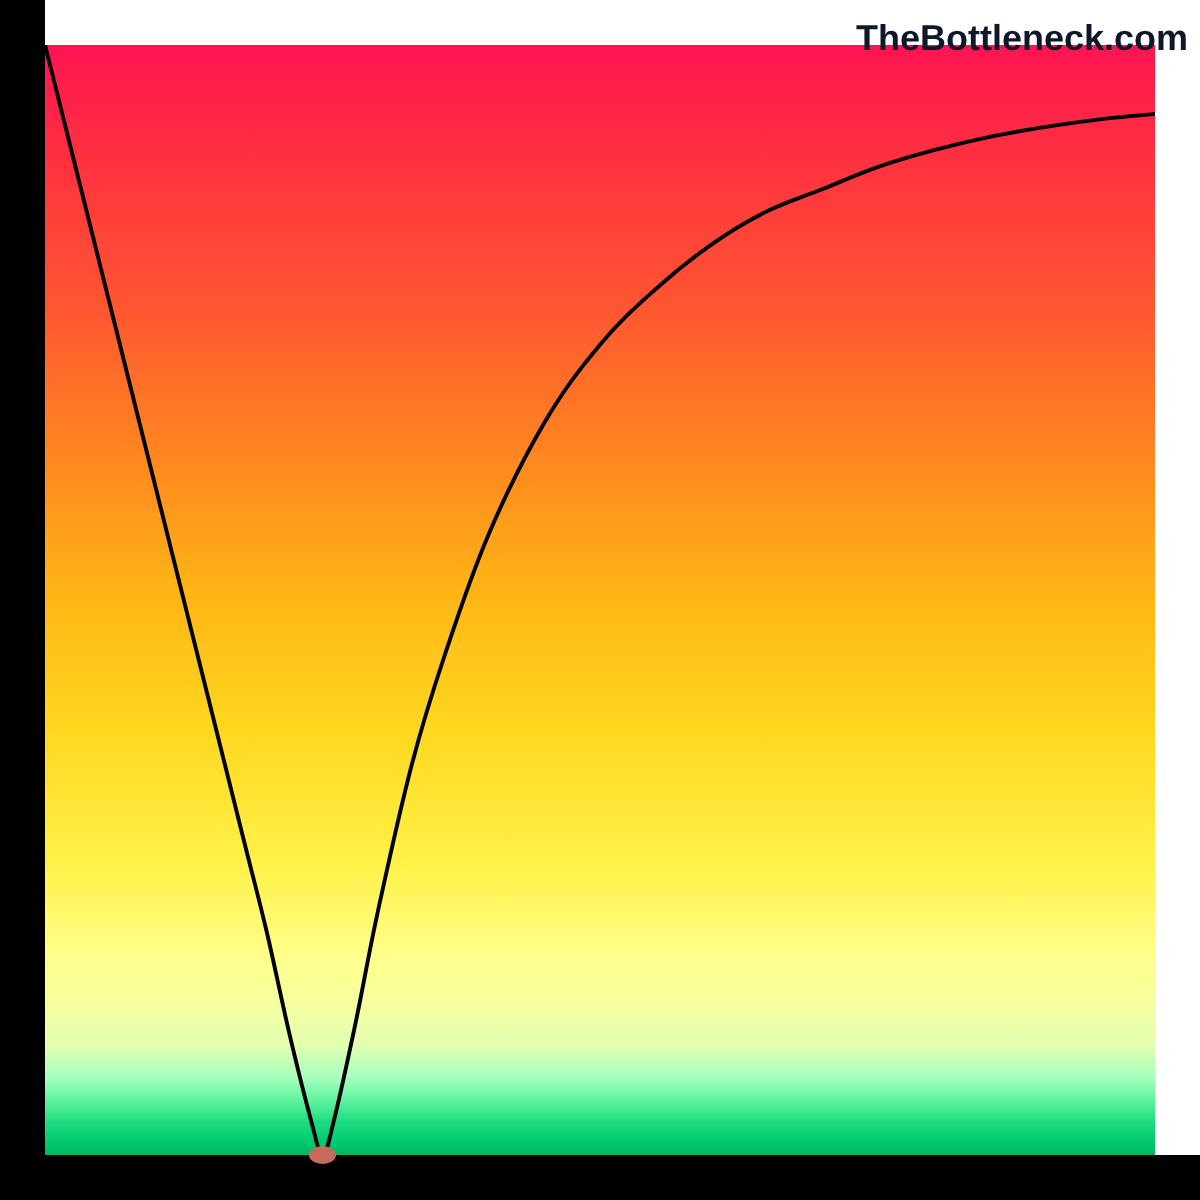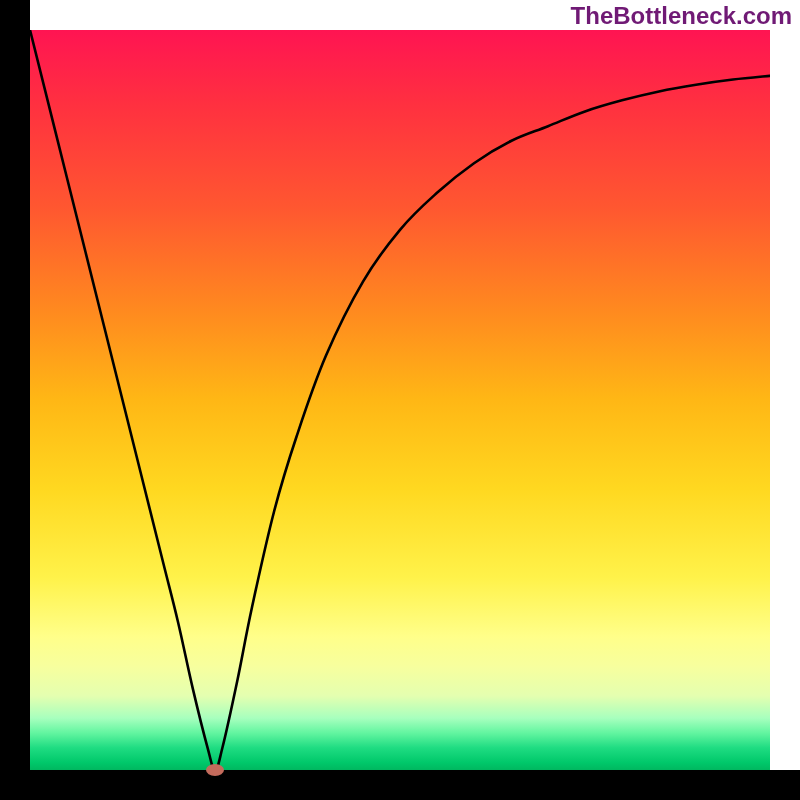--- a/index.html
+++ b/index.html
@@ -10,26 +10,26 @@
     overflow: hidden;
     background: #fff;
   }
   .container {
     position: relative;
     width: 800px;
     height: 800px;
   }
   .watermark {
     position: absolute;
-    top: 2px;
+    top: 12px;
     right: 8px;
     font-family: Arial, Helvetica, sans-serif;
     font-size: 24px;
     font-weight: bold;
-    color: #701a75;
+    color: #0f172a;
     user-select: none;
     z-index: 10;
   }
   .plot {
     position: absolute;
     left: 30px;
     top: 30px;
     width: 740px;
     height: 740px;
     background: linear-gradient(

